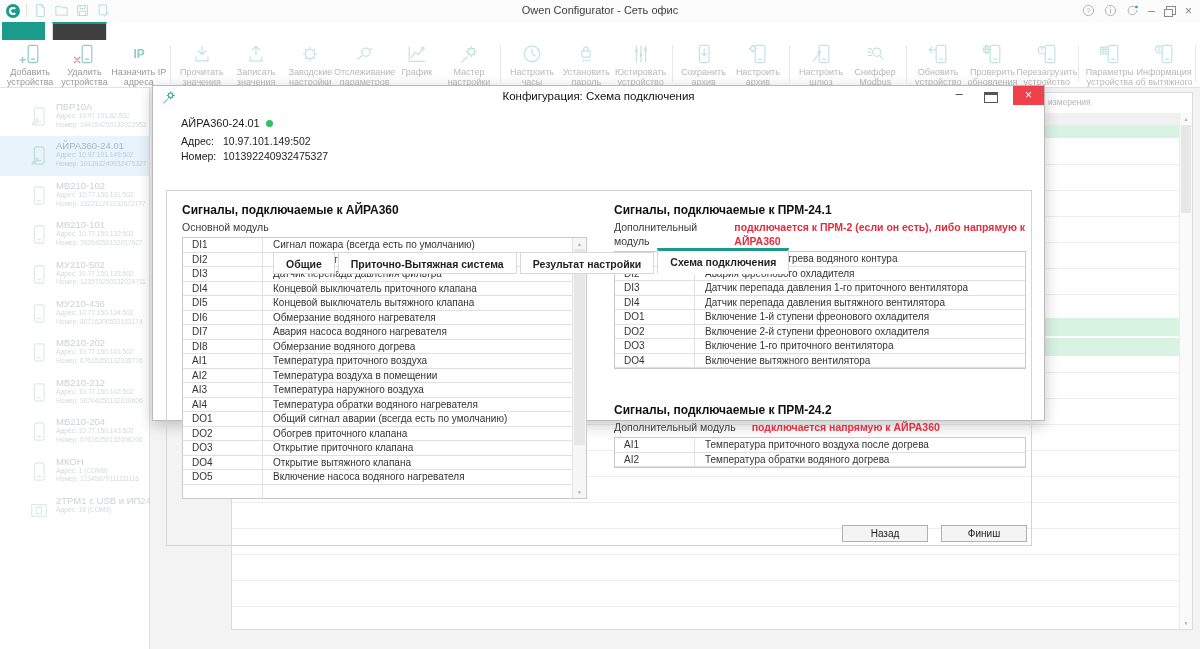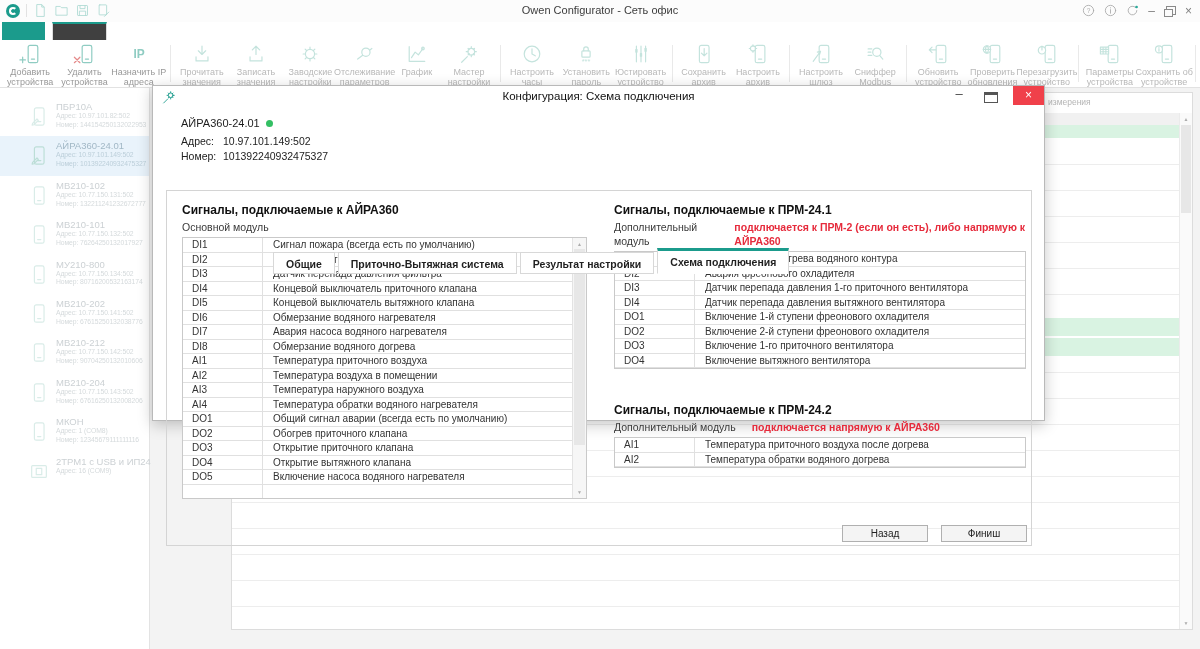--- a/index.html
+++ b/index.html
@@ -449,21 +449,21 @@
         <svg class="tico">
           <use href="#i-dev-grid"></use>
         </svg>
         <div class="tlbl">Параметры устройства</div>
       </div>
 
       <div class="tbtn">
         <svg class="tico">
           <use href="#i-dev-info"></use>
         </svg>
-        <div class="tlbl">Сохранить об устройстве</div>
+        <div class="tlbl">Информация об вытяжного</div>
       </div>
 
       <div class="tsep">
         
         
       </div>
     </div>
 
   <div id="main-bg"></div>
   <div id="bgpanel">
@@ -513,26 +513,34 @@
 
       <div class="dev">
         <svg class="dico">
           <use href="#i-dev-s"></use>
         </svg>
         <div class="nm">МВ210-101</div>
         <div class="ln">Адрес: 10.77.150.132:502</div>
         <div class="ln">Номер: 76264250132017927</div>
       </div>
 
-
       <div class="dev">
         <svg class="dico">
           <use href="#i-dev-s"></use>
         </svg>
-        <div class="nm">МУ210-800</div>
+        <div class="nm">МУ210-502</div>
+        <div class="ln">Адрес: 10.77.150.133:502</div>
+        <div class="ln">Номер: 121579250132024711</div>
+      </div>
+
+      <div class="dev">
+        <svg class="dico">
+          <use href="#i-dev-s"></use>
+        </svg>
+        <div class="nm">МУ210-436</div>
         <div class="ln">Адрес: 10.77.150.134:502</div>
         <div class="ln">Номер: 80716200532163174</div>
       </div>
 
       <div class="dev">
         <svg class="dico">
           <use href="#i-dev-s"></use>
         </svg>
         <div class="nm">МВ210-202</div>
         <div class="ln">Адрес: 10.77.150.141:502</div>

